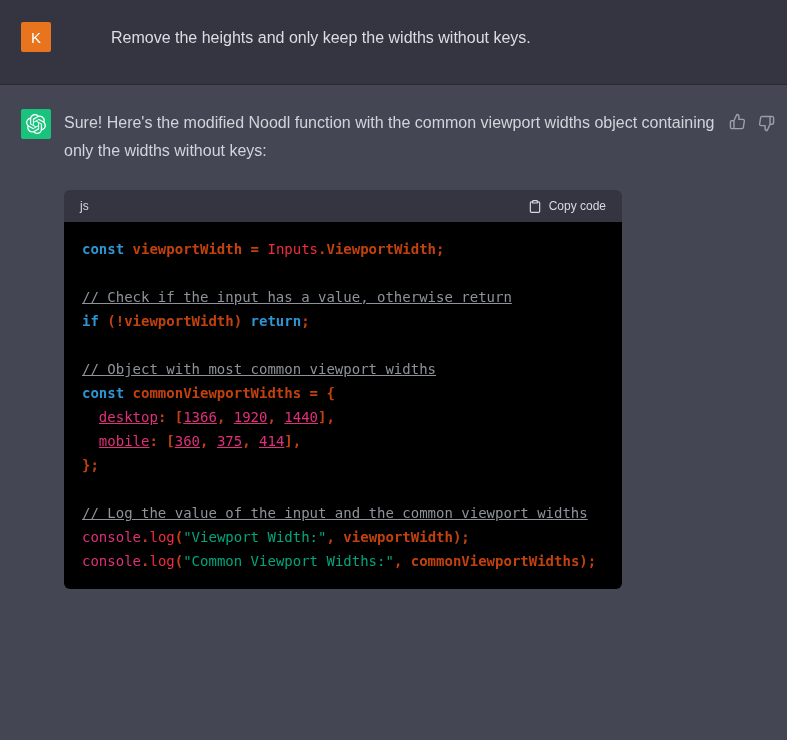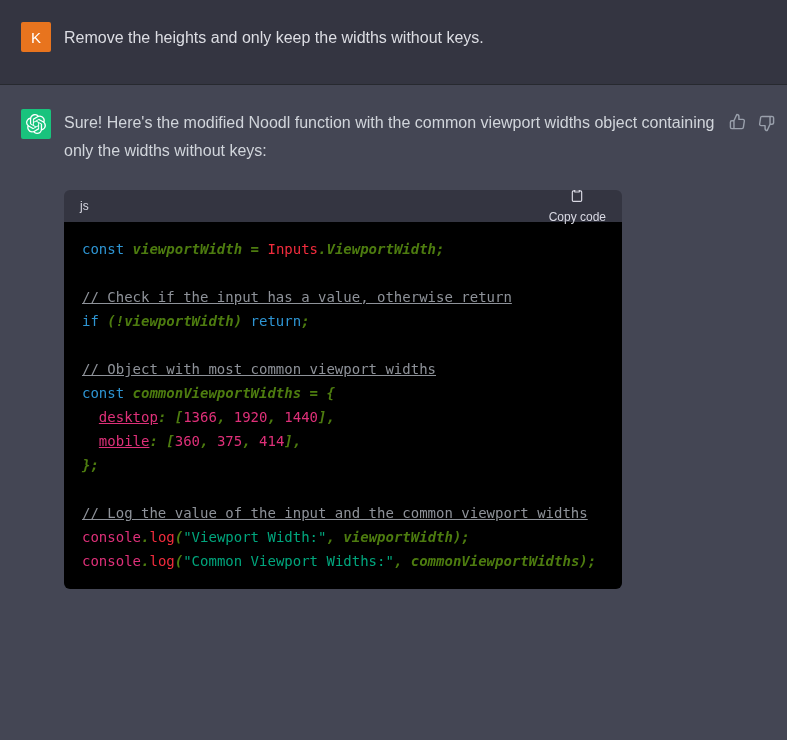--- a/index.html
+++ b/index.html
@@ -31,21 +31,21 @@
   .user-avatar { background: var(--user-avatar, #e8741e); color: #fff; font-size: 15px; font-weight: 500; }
   .bot-avatar { background: var(--bot-avatar, #19c37d); }
   .bot-avatar svg { width: 20px; height: 20px; fill: #fff; }
 
   .content {
     width: 654px; flex: none;
     color: var(--message-text, #d1d5db);
     font-size: 16px; line-height: 28px;
   }
   .content p { margin: 0; }
-  .msg-row.user .content p { margin-top: 2px; color: #dcdde3; }
+  .msg-row.user .content p { margin-top: 2px; color: #dcdde3; margin-left: 47px; }
   .outro { margin-top: 37px !important; }
 
   .actions {
     flex: 1; display: flex; align-items: flex-start; gap: 12px;
     padding-left: 11px; padding-top: 4px;
   }
   .icon-btn {
     background: none; border: none; padding: 0; margin: 0;
     color: #9aa0ac; cursor: pointer; line-height: 0;
   }
@@ -57,35 +57,34 @@
     height: 32px; background: var(--code-header-bg, #343541);
     display: flex; align-items: center; justify-content: space-between;
     padding: 0 16px;
   }
   .lang-label { font-size: 12px; color: #d9d9e3; }
   .copy-btn {
     display: flex; align-items: center; gap: 7px;
     background: none; border: none; padding: 0;
     font-size: 12px; color: #d9d9e3; cursor: pointer;
     font-family: "Liberation Sans", sans-serif;
-    flex-direction: column;
   }
   .copy-btn svg { width: 14px; height: 15px; stroke: currentColor; fill: none; stroke-width: 2; stroke-linecap: round; stroke-linejoin: round; }
 
   .code-body {
     margin: 0; background: var(--code-bg, #000000);
     padding: 15px 18px 16px;
     font-family: "DejaVu Sans Mono", "Liberation Mono", monospace;
     font-size: 14px; line-height: 24px;
   }
   .code-line { white-space: pre; height: 24px; }
-  .tok-pl    { color: #4d7c0f; font-weight: 600; font-style: italic; }
-  .tok-kw    { color: var(--token-keyword, #2e95d3); }
+  .tok-pl    { color: #c2410c; font-weight: 600; }
+  .tok-kw    { color: var(--token-keyword, #2e95d3); font-weight: bold; }
   .tok-var   { color: var(--token-number, #df3079); }
-  .tok-num   { color: var(--token-number, #df3079); }
+  .tok-num   { color: var(--token-number, #df3079); text-decoration: underline; }
   .tok-attr  { color: var(--token-number, #df3079); text-decoration: underline; }
   .tok-title { color: var(--token-title, #f22c3d); }
   .tok-str   { color: var(--token-string, #00a67d); }
   .tok-cmt   { color: var(--token-comment, #8e9299); text-decoration: underline; }
 </style>
 </head>
 <body>
 
 <div>
 

